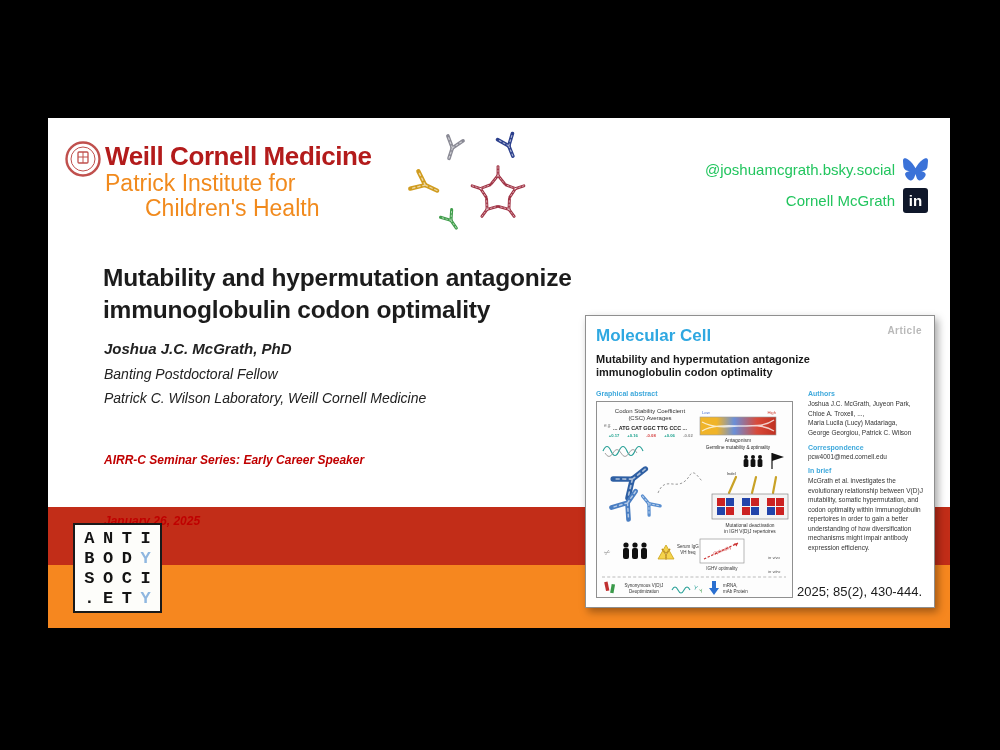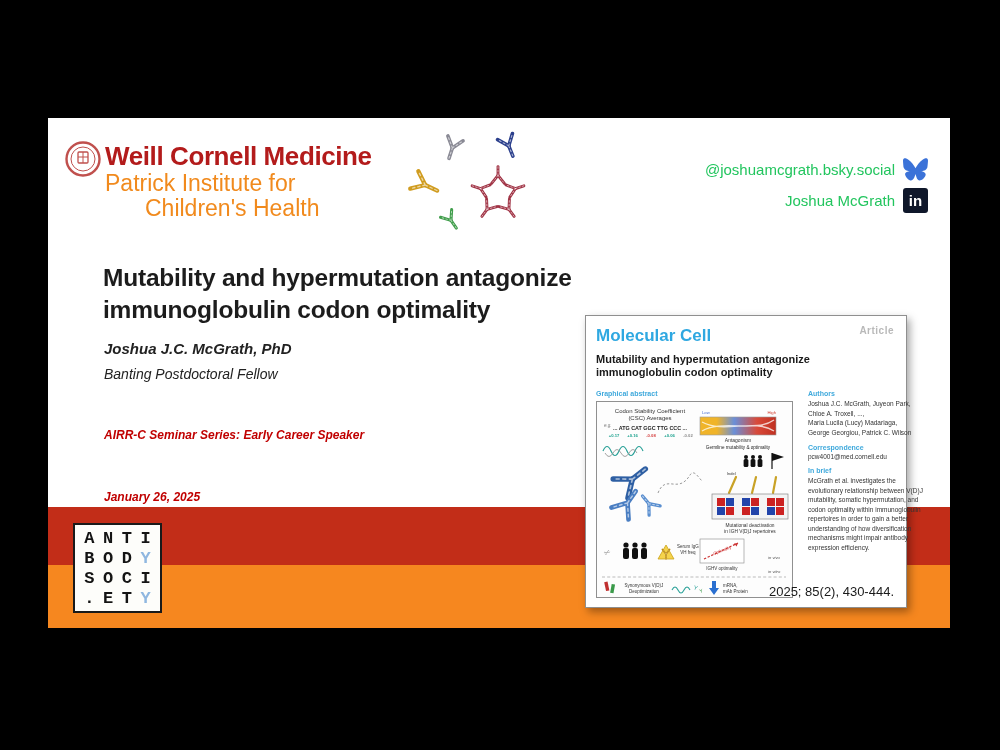--- a/index.html
+++ b/index.html
@@ -38,21 +38,21 @@
   
   .society{position:absolute;left:73px;top:523px;width:89px;height:90px;background:#fdfdfa;
            border:2px solid #1a1a1a;box-sizing:border-box;display:grid;
            grid-template-columns:repeat(4,1fr);grid-template-rows:repeat(4,1fr);
            padding:3px 5px;}
   .society span{font-family:"Liberation Mono",monospace;font-weight:bold;font-size:17px;
                 color:#141414;display:flex;align-items:center;justify-content:center;}
   .society span.blue{color:#8fb7e0;}
 
   
-  .card{position:absolute;left:585px;top:315px;width:322px;height:293px;background:#fff;
+  .card{position:absolute;left:585px;top:315px;width:350px;height:293px;background:#fff;
         border:1px solid #8f8f8f;box-sizing:border-box;
         box-shadow:3px 4px 8px rgba(0,0,0,0.35);}
   .journal{position:absolute;left:10px;top:10px;font-size:17px;font-weight:bold;color:#2fa8e1;}
   .article-tag{position:absolute;right:12px;top:9px;font-size:10px;font-weight:bold;
                color:#b9b9b9;letter-spacing:0.5px;}
   .card-title{position:absolute;left:10px;top:37px;font-size:11px;font-weight:bold;
               color:#1a1a1a;line-height:13px;}
   .sec-label{font-size:7px;font-weight:bold;color:#3fa9dc;}
   .ga-label{position:absolute;left:10px;top:74px;}
   .panel{position:absolute;left:10px;top:85px;}
@@ -108,32 +108,33 @@
     </g>
   </svg>
 
   <div class="social-row sr1">
     <span class="txt">@joshuamcgrath.bsky.social</span>
     <svg width="25" height="23" viewBox="0 0 24 22">
       <path fill="#3b72d8" d="M12 9.8C10.9 7.6 7.95 3.66 5.2 1.72 2.57-.14 1.56.18.9.48.14.82 0 2 0 2.67c0 .69.38 5.65.62 6.48.82 2.74 3.71 3.66 6.38 3.36-3.91.58-7.39 2-2.83 7.08 5.01 5.19 6.87-1.11 7.83-4.31.95 3.2 2.05 9.27 7.73 4.31 4.27-4.31 1.17-6.5-2.74-7.08 2.67.3 5.57-.62 6.38-3.36.25-.83.63-5.79.63-6.48 0-.67-.14-1.85-.9-2.19-.66-.3-1.67-.62-4.3 1.24C16.05 3.66 13.09 7.6 12 9.8Z"></path>
     </svg>
   </div>
   <div class="social-row sr2">
-    <span class="txt">Joshua McGrath</span>
+    <span class="txt">Cornell McGrath</span>
     <span class="li-badge">in</span>
   </div>
 
   <div class="title">
     <div>Mutability and hypermutation antagonize</div>
     <div>immunoglobulin codon optimality</div>
   </div>
 
   <div class="authorblock">
     <div class="name">Joshua J.C. McGrath, PhD</div>
     <div>Banting Postdoctoral Fellow</div>
+    <div>Patrick C. Wilson Laboratory, Weill Cornell Medicine</div>
     <div class="red">AIRR-C Seminar Series: Early Career Speaker</div>
     <div class="red">January 26, 2025</div>
   </div>
 
   <div class="society">
       <span>A</span>
       <span>N</span>
       <span>T</span>
       <span>I</span>
       <span>B</span>

